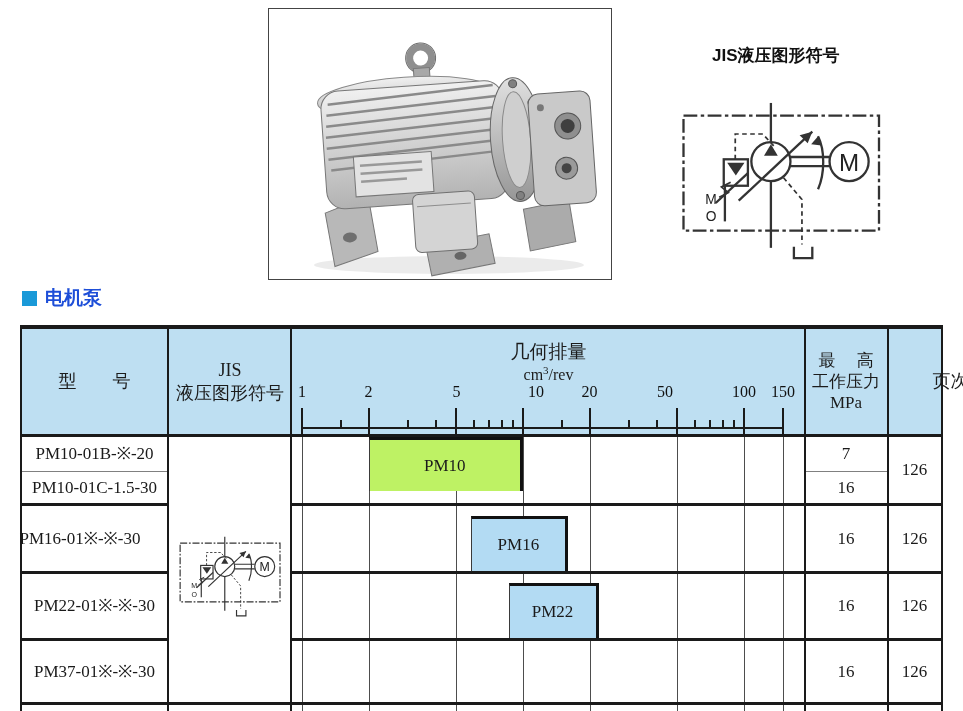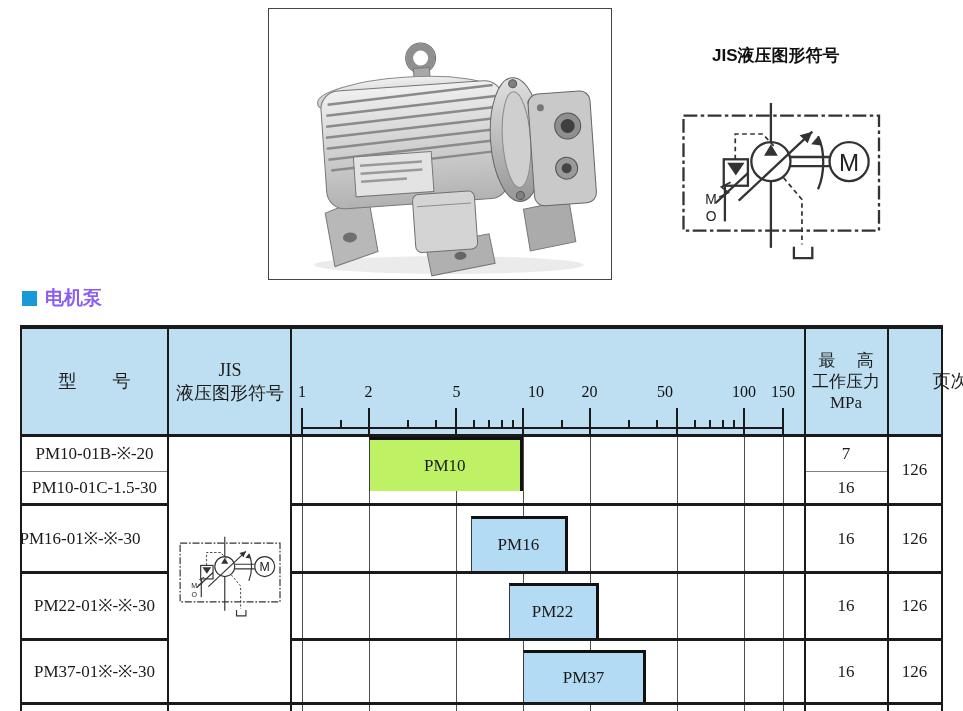--- a/index.html
+++ b/index.html
@@ -115,28 +115,32 @@
       </g>
     </svg>
   </div>
 
   <div class="abs sans" style="left:712px;top:44px;font-size:17px;font-weight:bold;color:#111;">JIS液压图形符号</div>
   <svg class="abs" style="left:672px;top:88px;" width="230" height="184" viewBox="0 0 200 160">
     <use href="#jis-pump-symbol"></use>
   </svg>
 
   <div class="abs" style="left:22px;top:291px;width:15px;height:15px;background:#1a99d8;"></div>
-  <div class="abs sans" style="left:45px;top:285px;font-size:19px;font-weight:bold;color:#8b5cf6;">电机泵</div>
+  <div class="abs sans" style="left:45px;top:285px;font-size:19px;font-weight:bold;color:#1d4ed8;">电机泵</div>
 
   <div class="hdr-bg" style="background: rgb(190, 223, 242);"></div>
 
   <div class="cell hdr-txt" style="left:22px;top:329px;width:145px;height:105px;">型　　号</div>
   <div class="cell hdr-txt" style="left:169px;top:329px;width:122px;height:105px;flex-direction:column;">
     <div>JIS</div>
     <div>液压图形符号</div>
+  </div>
+  <div class="cell hdr-txt" style="left:292px;top:336px;width:513px;height:54px;flex-direction:column;">
+    <div style="font-size:19px;">几何排量</div>
+    <div style="font-size:16px;"><span>cm</span><sup style="font-size:11px;">3</sup><span>/rev</span></div>
   </div>
   <div class="cell hdr-txt" style="left:806px;top:329px;width:80px;height:105px;flex-direction:column;font-size:17px;">
     <div>最　 高</div>
     <div>工作压力</div>
     <div>MPa</div>
   </div>
   <div class="cell hdr-txt" style="left:889px;top:329px;width:51px;height:105px;margin-left:36px;">页次</div>
 
   <div class="abs" id="axis-area" style="left:292px;top:325px;width:513px;height:109px;">
     <div class="abs" style="left:10px;top:102px;width:481px;height:2px;background:#1a1a1a;"></div>
@@ -177,21 +181,20 @@
       <div class="gridline" style="left: 76.5276px;"></div>
       <div class="gridline" style="left: 164.472px;"></div>
       <div class="gridline" style="left: 231px;"></div>
       <div class="gridline" style="left: 297.528px;"></div>
       <div class="gridline" style="left: 385.472px;"></div>
       <div class="gridline" style="left: 452px;"></div>
       <div class="gridline" style="left: 490.916px;"></div>
       <div class="bar" style="background: #bef264; left: 76.5276px; width: 154.472px; top: 0; height: 54px;">PM10</div>
       <div class="bar" style="background: rgb(179, 219, 243); left: 178.718px; width: 97.3929px; top: 79px; height: 55px;">PM16</div>
       <div class="bar" style="background: rgb(179, 219, 243); left: 216.524px; width: 90.1513px; top: 146px; height: 55px;">PM22</div>
-      <div class="bar" style="background: rgb(179, 219, 243); left: 231px; width: 122.943px; top: 213px; height: 52px;">PM37</div>
     </div>
 
   <svg class="abs" style="left:174px;top:529px;" width="118" height="94" viewBox="0 0 200 160">
     <use href="#jis-pump-symbol"></use>
   </svg>
 
   <div class="cell model" style="left:22px;top:437px;width:145px;height:34px;">PM10-01B-※-20</div>
   <div class="cell model" style="left:22px;top:472px;width:145px;height:31px;">PM10-01C-1.5-30</div>
   <div class="cell model" style="left:22px;top:506px;width:116px;height:65px;">PM16-01※-※-30</div>
   <div class="cell model" style="left:22px;top:574px;width:145px;height:64px;">PM22-01※-※-30</div>

